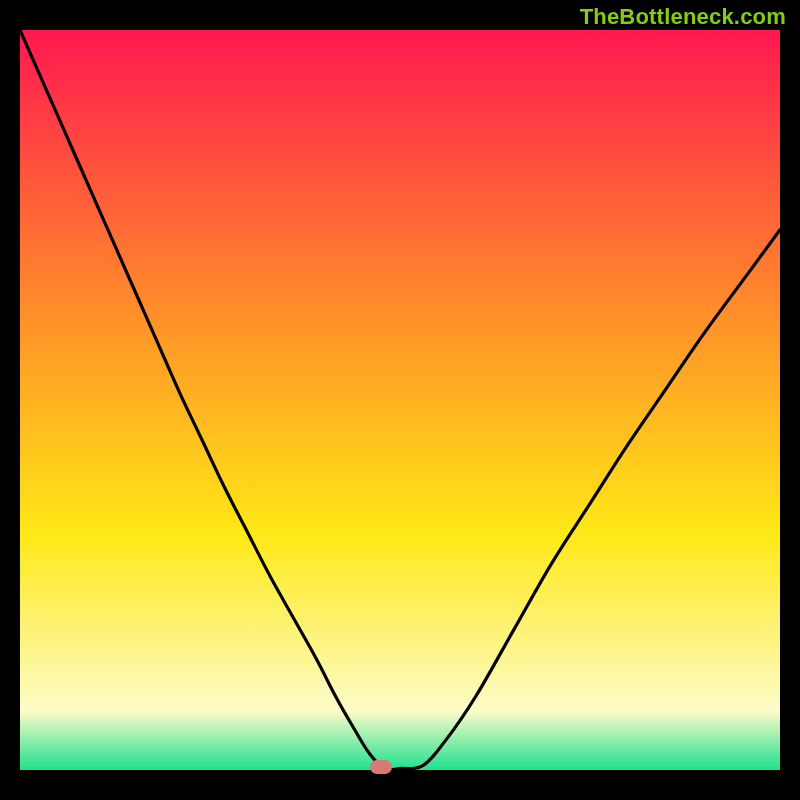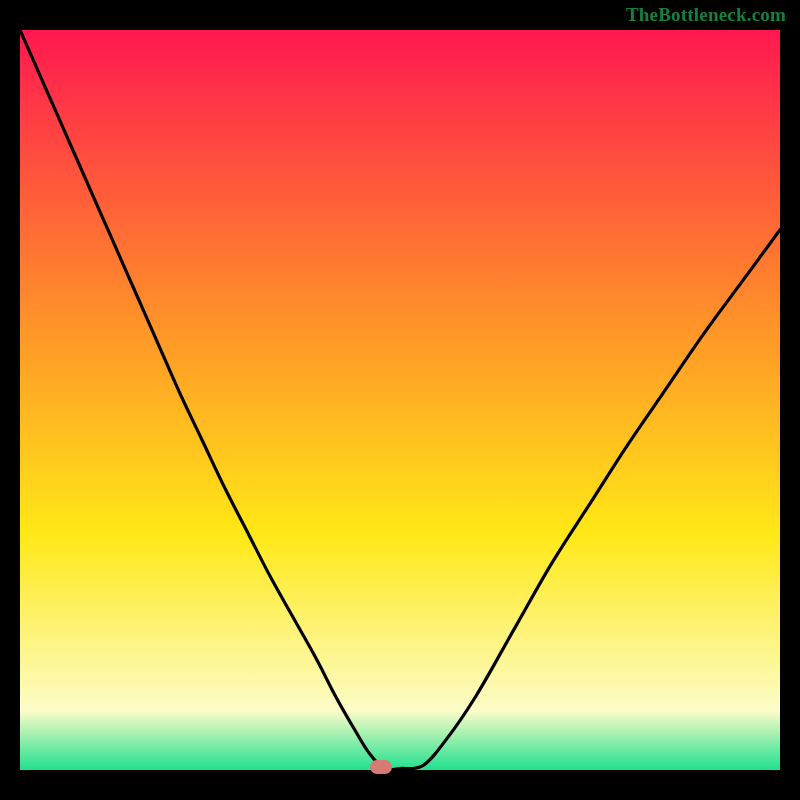--- a/index.html
+++ b/index.html
@@ -14,26 +14,25 @@
   .stage {
     position: relative;
     width: 800px;
     height: 800px;
     background: #000;
   }
   .watermark {
     position: absolute;
     top: 4px;
     right: 14px;
-    color: #15803d;
-    font-size: 19px;
+    color: #84cc16;
+    font-size: 22px;
     font-weight: 600;
     letter-spacing: 0.2px;
     user-select: none;
-    font-family: Liberation Serif, serif;
   }
   .plot {
     position: absolute;
     left: 20px;
     top: 30px;
     width: 760px;
     height: 740px;
   }
   .plot svg {
     display: block;

